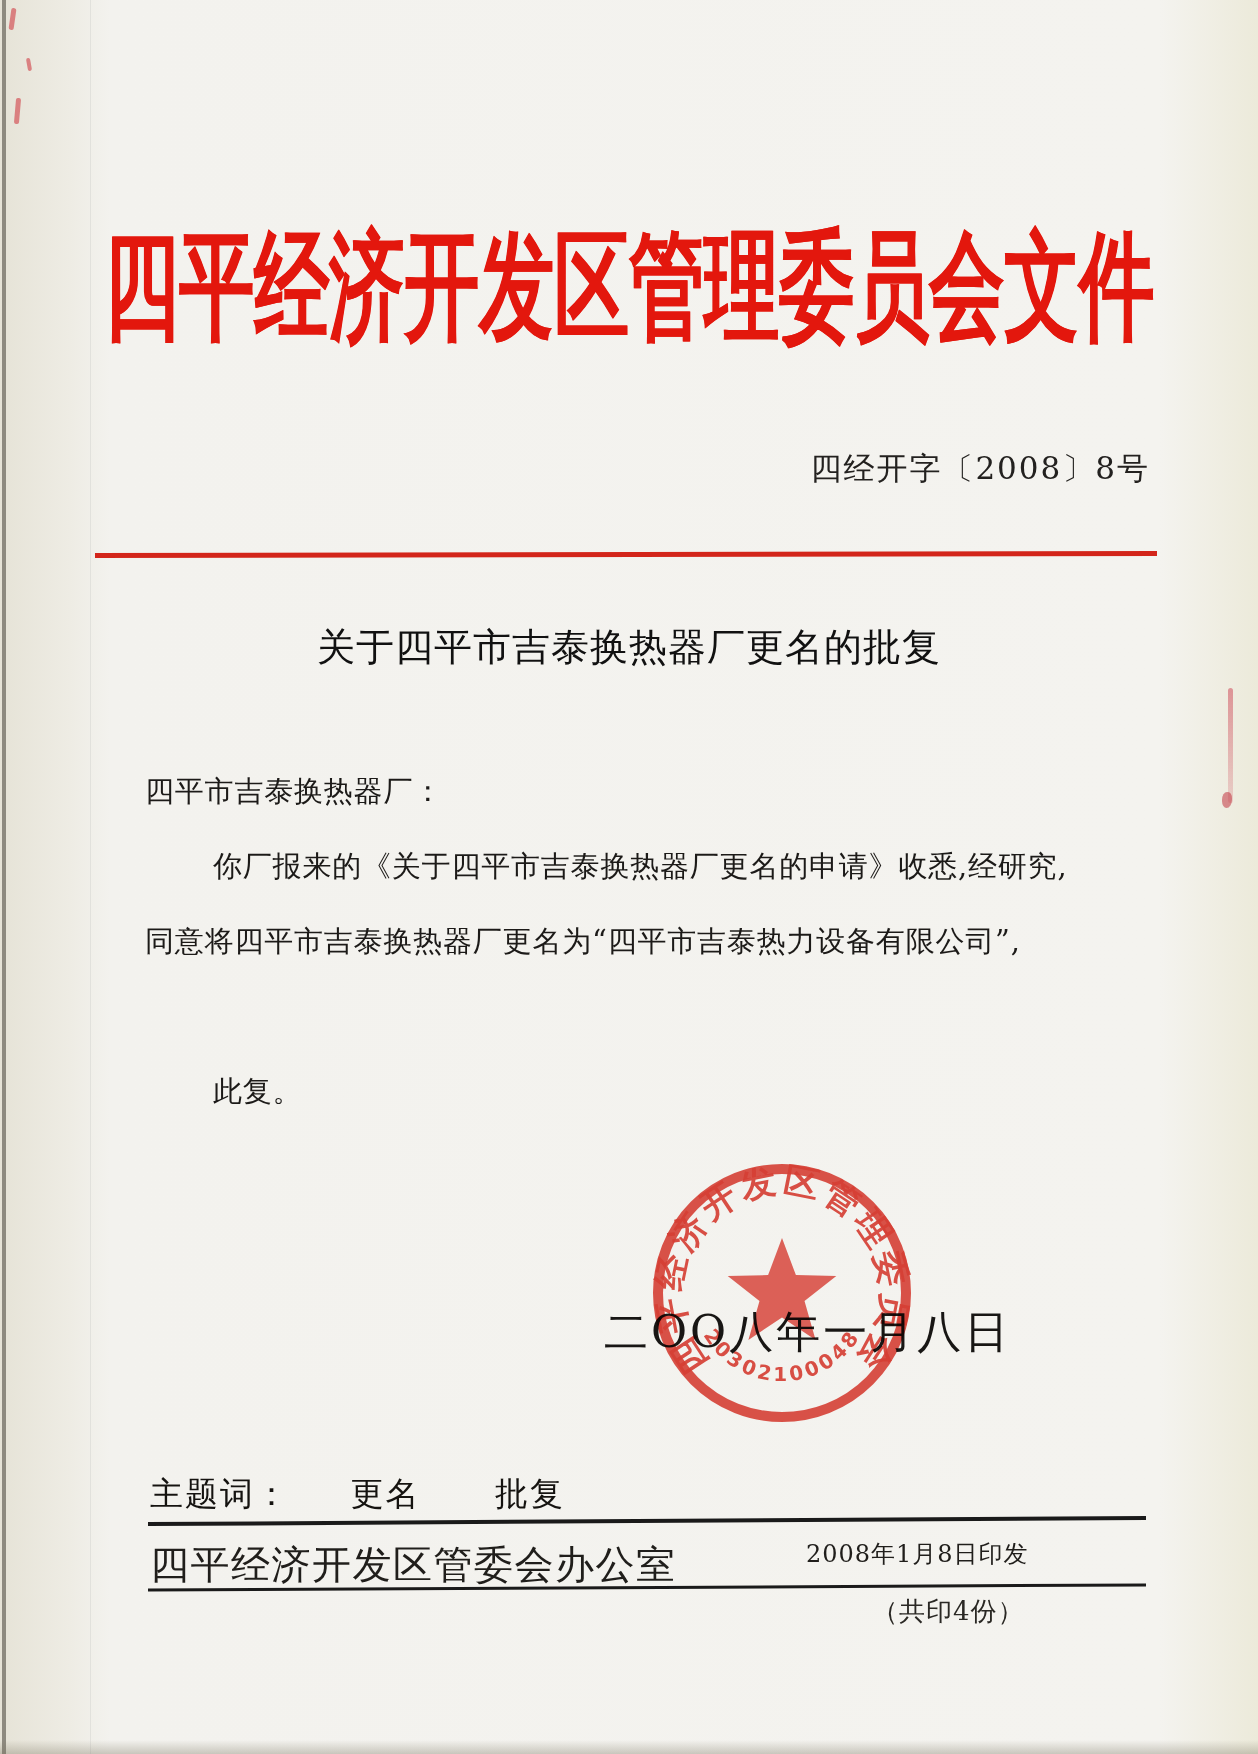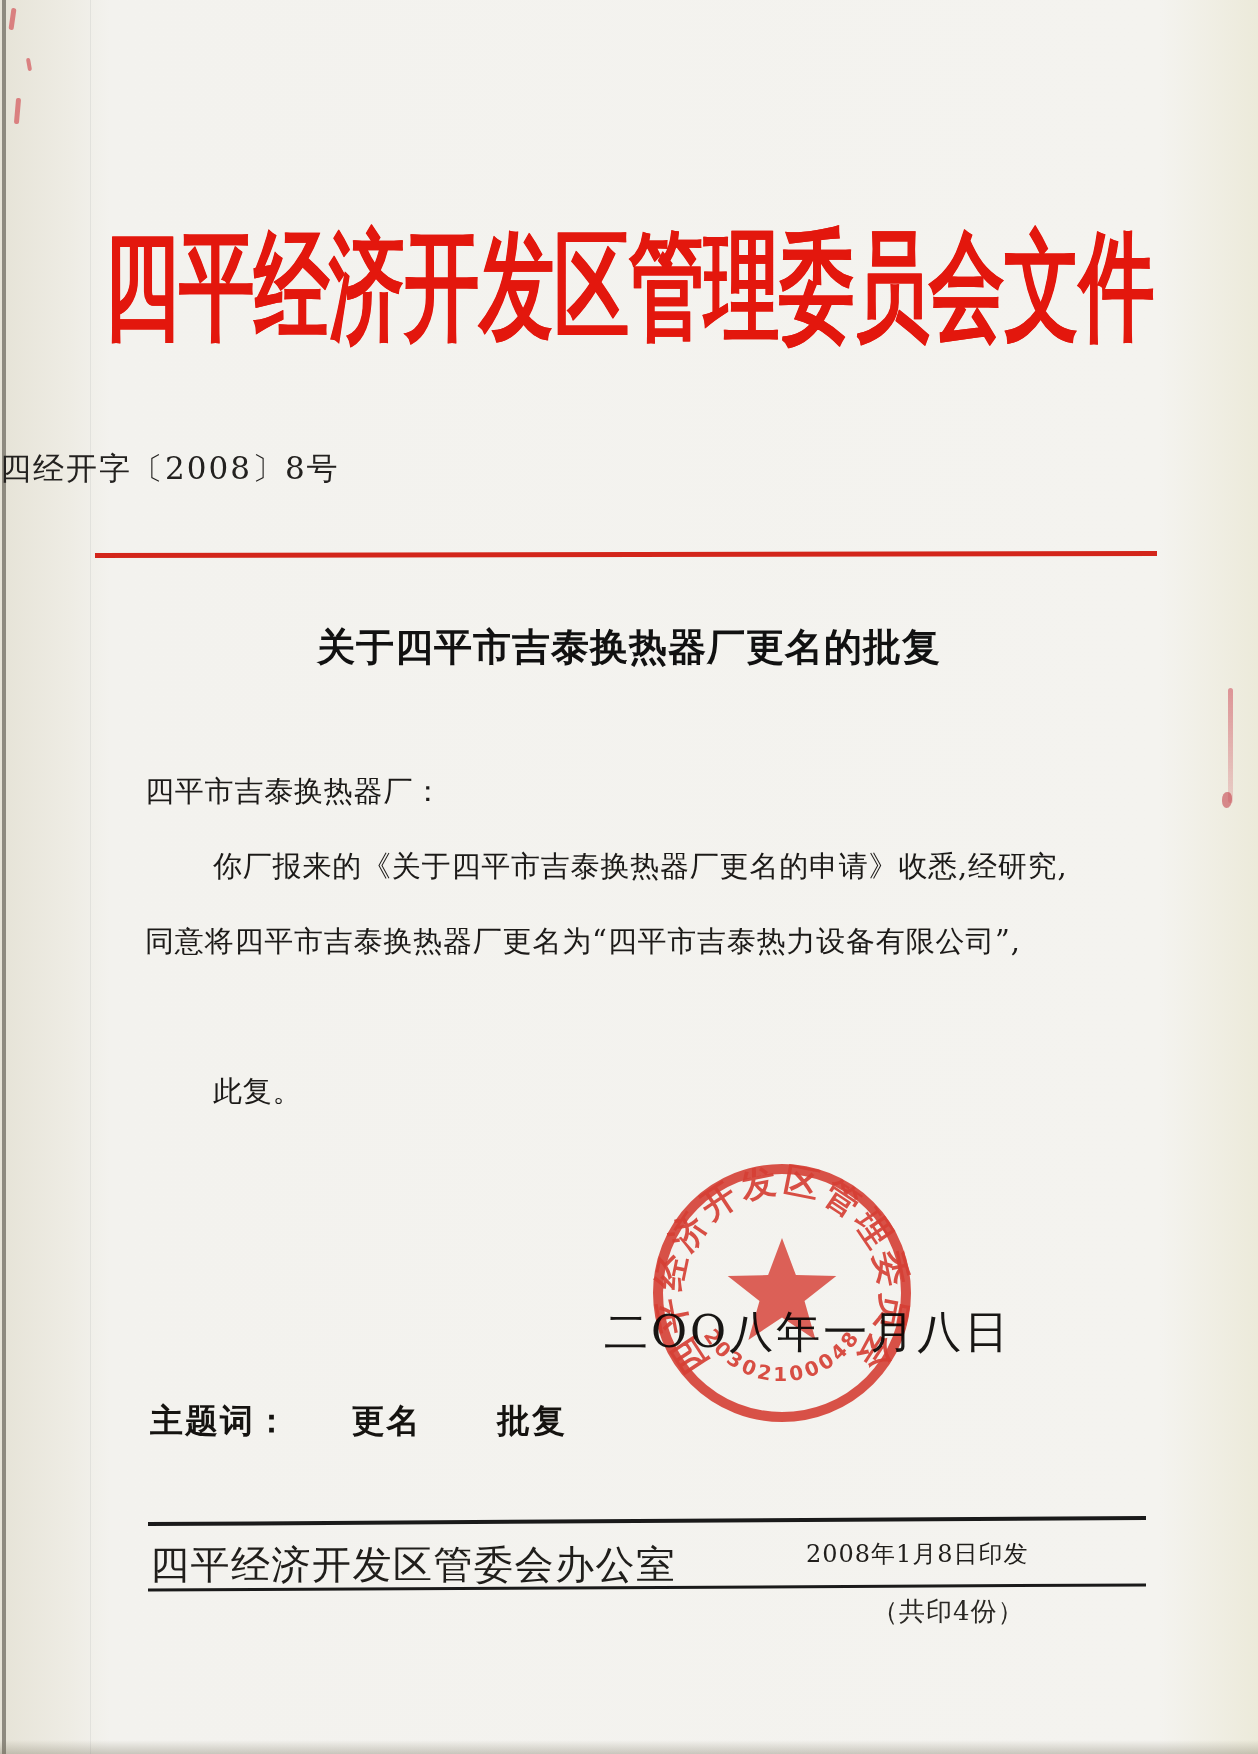--- a/index.html
+++ b/index.html
@@ -52,34 +52,34 @@
     font-size: 75px; font-weight: bold;
     color: #e3170d;
     letter-spacing: 0px;
     transform: scaleY(1.58);
     transform-origin: center top;
     white-space: nowrap;
     text-shadow: 0.5px 0 0 #e3170d;
   }
   .doc-number {
     position: absolute; left: 0; top: 448px; width: 1150px;
-    text-align: left;
+    text-align: right;
     font-size: 31px; color: #23211f;
     letter-spacing: 2px;
   }
   .red-rule {
     position: absolute; left: 95px; top: 552px; width: 1062px; height: 5px;
     background: #d3251a;
     transform: rotate(-0.12deg);
   }
 
   .doc-title {
     position: absolute; left: 0; top: 622px; width: 1258px;
     text-align: center;
-    font-size: 38px; font-weight: bold; color: #111;
+    font-size: 38px; font-weight: normal; color: #111;
     letter-spacing: 1px;
   }
 
   .body-line {
     position: absolute; left: 145px; width: 990px;
     font-size: 29px; color: #1c1a18;
     letter-spacing: 0.8px;
     white-space: nowrap;
   }
   .body-line.indent { padding-left: 68px; }
@@ -96,22 +96,22 @@
   }
 
   .seal {
     position: absolute; left: 642px; top: 1153px;
     width: 280px; height: 280px;
     mix-blend-mode: multiply;
     opacity: 0.92;
   }
 
   .subject-row {
-    position: absolute; left: 150px; top: 1399px;
-    font-size: 33px; font-weight: bold; color: #151310;
+    position: absolute; left: 150px; top: 1472px;
+    font-size: 33px; font-weight: normal; color: #151310;
     letter-spacing: 2px; white-space: nowrap;
   }
   .subject-row .kw { margin-left: 48px; }
   .subject-row .kw + .kw { margin-left: 62px; }
 
   .footer-rule1 {
     position: absolute; left: 148px; top: 1519px; width: 998px; height: 4px;
     background: #1a1a1a; transform: rotate(-0.35deg);
   }
   .footer-rule2 {

